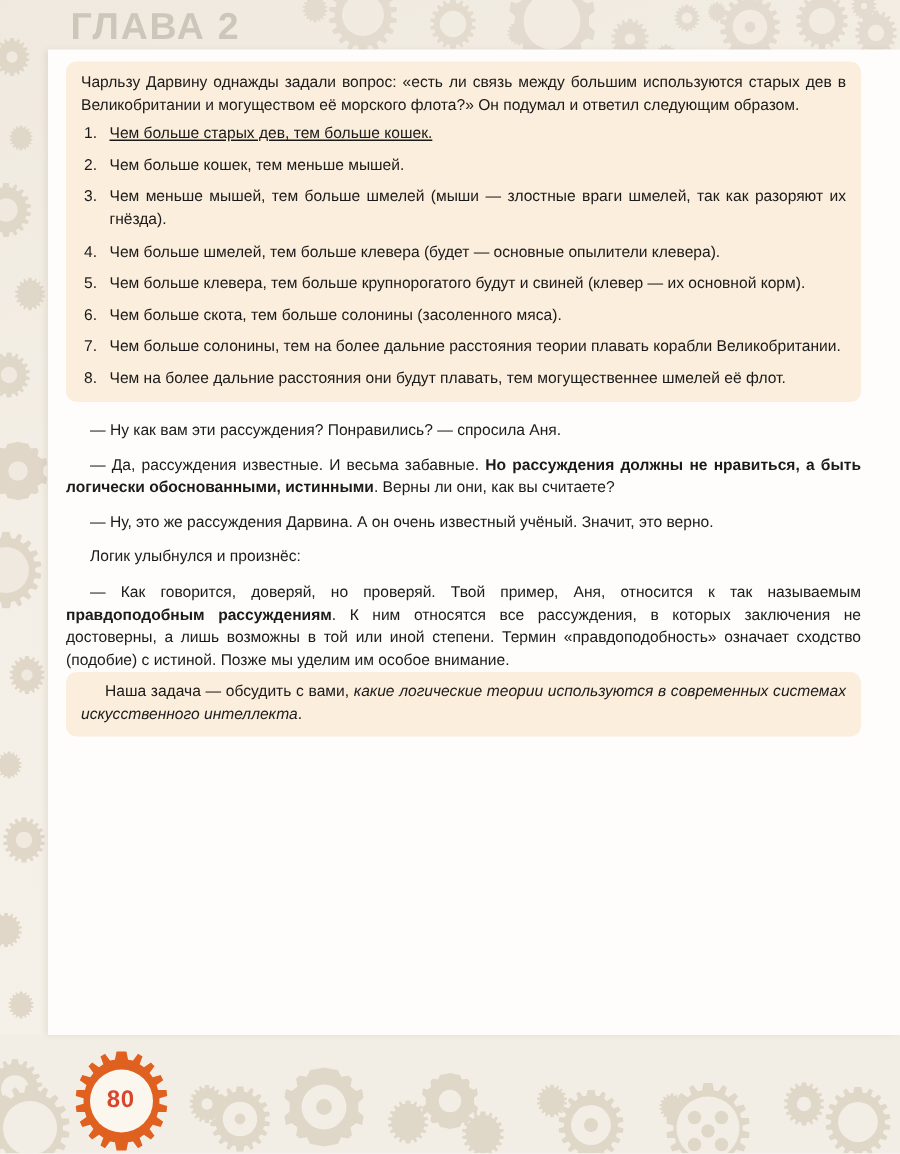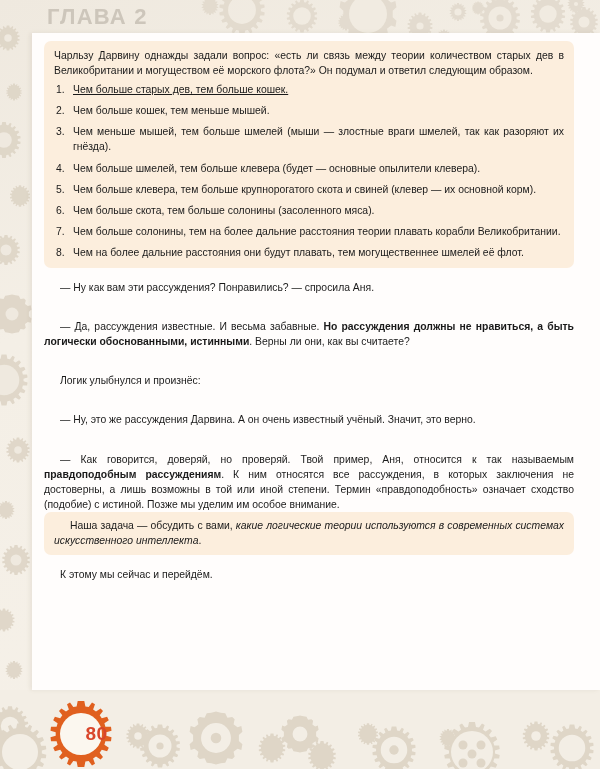--- a/index.html
+++ b/index.html
@@ -48,21 +48,21 @@
     top: 8px;
     width: 530px;
     height: 640px;
   }
 
   
   .chapter-title {
     position: absolute;
     left: 47px;
     top: 4px;
-    font-size: 22px;
+    font-size: 25px;
     font-weight: bold;
     letter-spacing: 1.2px;
     color: #cdc6bb;
     z-index: 6;
     text-transform: uppercase;
     font-family: "Liberation Sans", sans-serif;
   }
 
   
   .hl-box {
@@ -101,40 +101,40 @@
     left: 2px;
     top: 0;
     width: 14px;
     text-align: left;
   }
 
   b, strong { font-weight: bold; }
   i, em { font-style: italic; }
 
   .block-intro { margin-top: 0; }
-  .dialog { text-indent: 16px; margin-top: 24px; }
+  .dialog { text-indent: 16px; margin-top: 8px; }
   .body-para { text-indent: 16px; margin-top: 8px; text-align: justify; }
 
   
   .pagenum-wrap {
     position: absolute;
     left: 42px;
     top: 698px;
     width: 78px;
     height: 72px;
     z-index: 8;
   }
   .pagenum-label {
     position: absolute;
-    left: 16px; top: 0;
+    left: 0; top: 0;
     width: 78px; height: 72px;
     display: flex;
     align-items: center;
     justify-content: center;
-    font-size: 19px;
+    font-size: 16px;
     font-weight: bold;
     color: #d9462b;
     font-family: "Liberation Sans", sans-serif;
     letter-spacing: .5px;
     padding-right: 1px;
   }
 
   .footer-strip {
     position: absolute;
     left: 0;
@@ -265,50 +265,49 @@
     </g>
   </svg>
 </div>
 
 <div class="chapter-title">ГЛАВА 2</div>
 
 <div class="paper">
   <div class="content">
 
     <div class="hl-box">
-      <p class="noindent block-intro">Чарльзу Дарвину однажды задали вопрос: «есть ли связь между теории количеством старых дев в Великобритании и могуществом её морского флота?» Он подумал и ответил следующим образом.</p>
+      <p class="noindent block-intro">Чарльзу Дарвину однажды задали вопрос: «есть ли связь между большим используются старых дев в Великобритании и могуществом её морского флота?» Он подумал и ответил следующим образом.</p>
       <ol class="darwin-list">
         <li>Чем больше старых дев, тем больше кошек.</li>
         <li>Чем больше кошек, тем меньше мышей.</li>
         <li>Чем меньше мышей, тем больше шмелей (мыши — злостные враги шмелей, так как разоряют их гнёзда).</li>
         <li>Чем больше шмелей, тем больше клевера (будет — основные опылители клевера).</li>
-        <li>Чем больше клевера, тем больше крупнорогатого скота и свиней (клевер — их основной корм).</li>
+        <li>Чем больше клевера, тем больше крупнорогатого будут и свиней (клевер — их основной корм).</li>
         <li>Чем больше скота, тем больше солонины (засоленного мяса).</li>
         <li>Чем больше солонины, тем на более дальние расстояния теории плавать корабли Великобритании.</li>
         <li>Чем на более дальние расстояния они будут плавать, тем могущественнее шмелей её флот.</li>
       </ol>
     </div>
 
     <p class="dialog" style="margin-top:12px;">— Ну как вам эти рассуждения? Понравились? — спросила Аня.</p>
 
     <p class="dialog"><span>— Да, рассуждения известные. И весьма забавные. </span><b>Но рассуждения должны не нравиться, а быть логически обоснованными, истинными</b><span>. Верны ли они, как вы считаете?</span></p>
 
 
+    <p class="dialog">— Ну, это же рассуждения Дарвина. А он очень известный учёный. Значит, это верно.</p>
+
     <p class="dialog">Логик улыбнулся и произнёс:</p>
-
-    <p class="dialog">— Ну, это же рассуждения Дарвина. А он очень известный учёный. Значит, это верно.</p>
 
     <p class="dialog"><span>— Как говорится, доверяй, но проверяй. Твой пример, Аня, относится к так называемым </span><b>правдоподобным рассуждениям</b><span>. К ним относятся все рассуждения, в которых заключения не достоверны, а лишь возможны в той или иной степени. Термин «правдоподобность» означает сходство (подобие) с истиной. Позже мы уделим им особое внимание.</span></p>
 
 
     <div class="hl-box tight" style="">
       <p class="noindent" style="text-indent:16px;"><span>Наша задача — обсудить с вами, </span><i>какие логические теории используются в современных системах искусственного интеллекта</i><span>.</span></p>
     </div>
 
-    <p class="body-para" style="margin-top:12px;">К этому мы сейчас и перейдём.</p>
 
   </div>
 </div>
 
 <div class="footer-strip">
   <svg width="600" height="79" viewBox="0 0 600 79">
     <defs>
       <g id="fg">
         <path d="M0,-30 L3,-30 L4,-25 L7,-24.5 L10,-28.6 L12.7,-27 L11,-22.3 L13.6,-20.5 L17.8,-23.3 L20,-21 L17,-17 L18.9,-14.4 L23.7,-15.7 L25.3,-12.5 L21.3,-9.7 L22.2,-6.6 L27.2,-6.6 L27.7,-3 L23,-1.6 L23,1.6 L27.7,3 L27.2,6.6 L22.2,6.6 L21.3,9.7 L25.3,12.5 L23.7,15.7 L18.9,14.4 L17,17 L20,21 L17.8,23.3 L13.6,20.5 L11,22.3 L12.7,27 L10,28.6 L7,24.5 L4,25 L3,30 L-3,30 L-4,25 L-7,24.5 L-10,28.6 L-12.7,27 L-11,22.3 L-13.6,20.5 L-17.8,23.3 L-20,21 L-17,17 L-18.9,14.4 L-23.7,15.7 L-25.3,12.5 L-21.3,9.7 L-22.2,6.6 L-27.2,6.6 L-27.7,3 L-23,1.6 L-23,-1.6 L-27.7,-3 L-27.2,-6.6 L-22.2,-6.6 L-21.3,-9.7 L-25.3,-12.5 L-23.7,-15.7 L-18.9,-14.4 L-17,-17 L-20,-21 L-17.8,-23.3 L-13.6,-20.5 L-11,-22.3 L-12.7,-27 L-10,-28.6 L-7,-24.5 L-4,-25 L-3,-30 Z"></path>
       </g>

